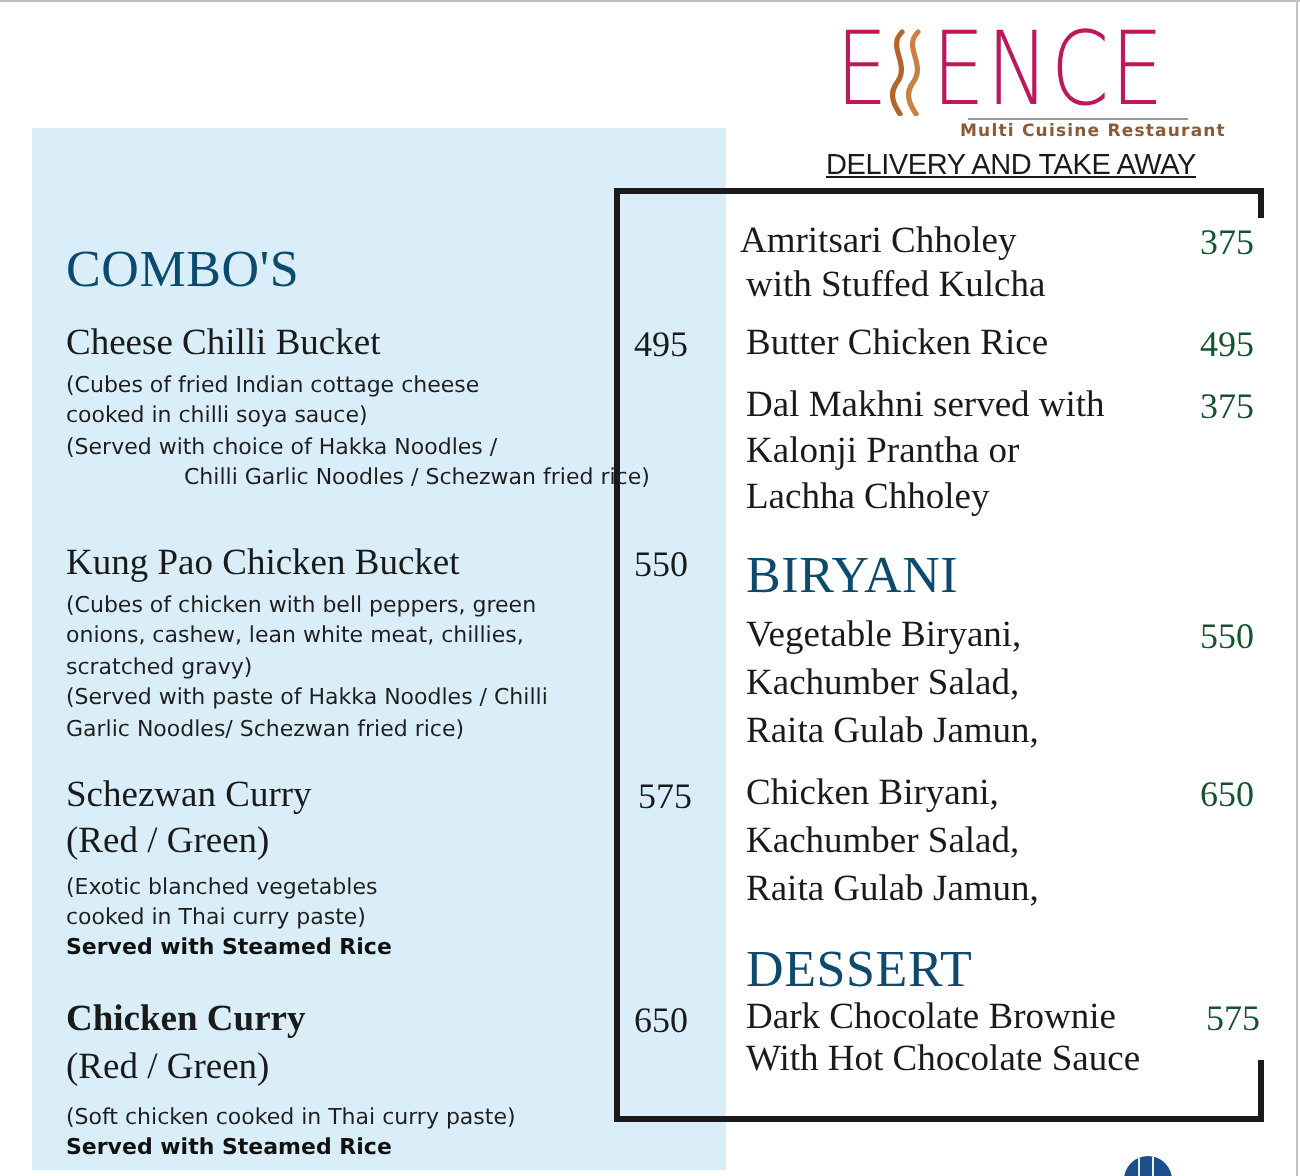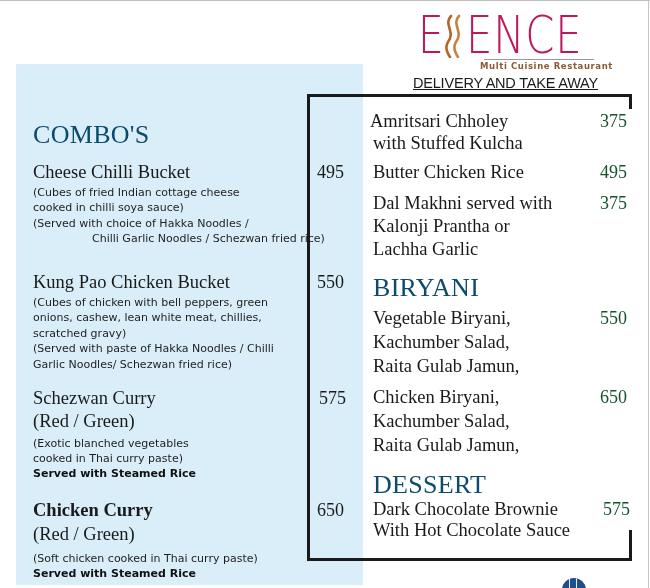--- a/index.html
+++ b/index.html
@@ -114,21 +114,21 @@
 </div>
 
 <div>
   <div class="r-name" style="left:373px; top:161px;">Butter Chicken Rice</div>
   <div class="r-price" style="left:600px; top:162px;">495</div>
 </div>
 
 <div>
   <div class="r-name" style="left:373px; top:192px;">Dal Makhni served with</div>
   <div class="r-name" style="left:373px; top:215px;">Kalonji Prantha or</div>
-  <div class="r-name" style="left:373px; top:238px;">Lachha Garlic</div>
+  <div class="r-name" style="left:373px; top:238px;">Lachha Chholey</div>
   <div class="r-price" style="left:600px; top:193px;">375</div>
 </div>
 
 <div class="section-title" style="left:373px; top:273px;">BIRYANI</div>
 
 <div>
   <div class="r-name" style="left:373px; top:307px;">Vegetable Biryani,</div>
   <div class="r-name" style="left:373px; top:331px;">Kachumber Salad,</div>
   <div class="r-name" style="left:373px; top:355px;">Raita Gulab Jamun,</div>
   <div class="r-price" style="left:600px; top:308px;">550</div>

